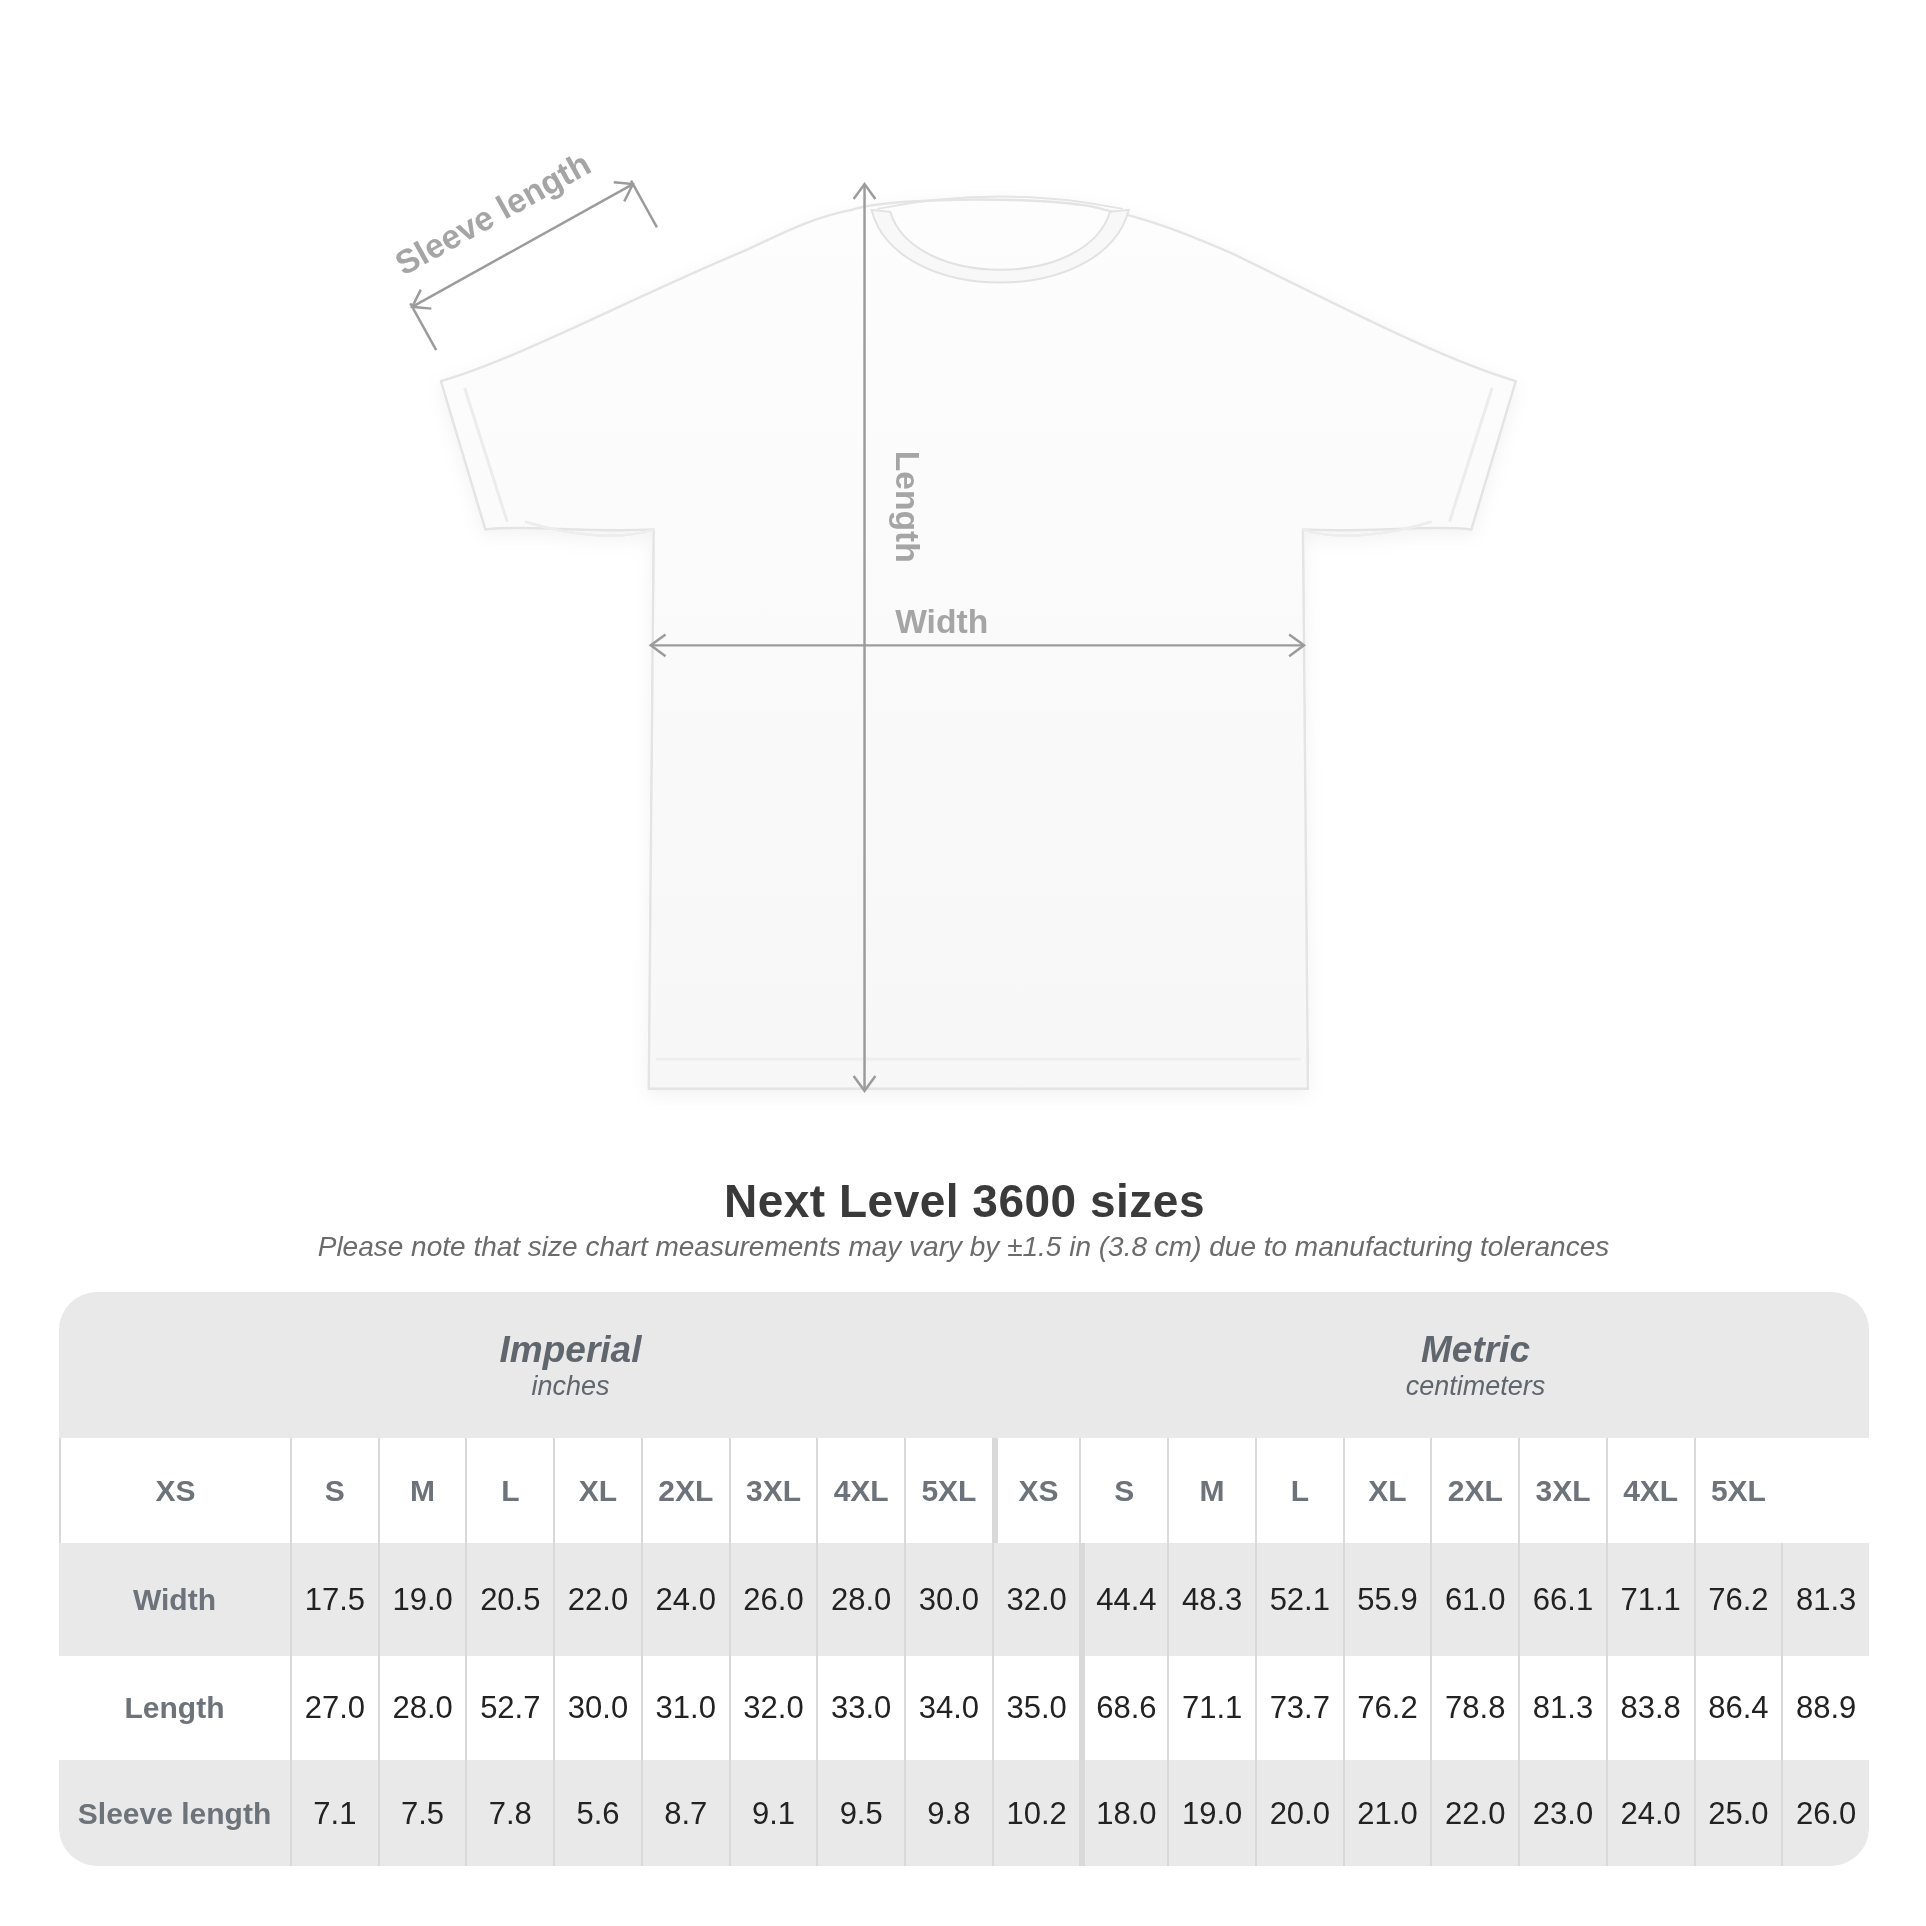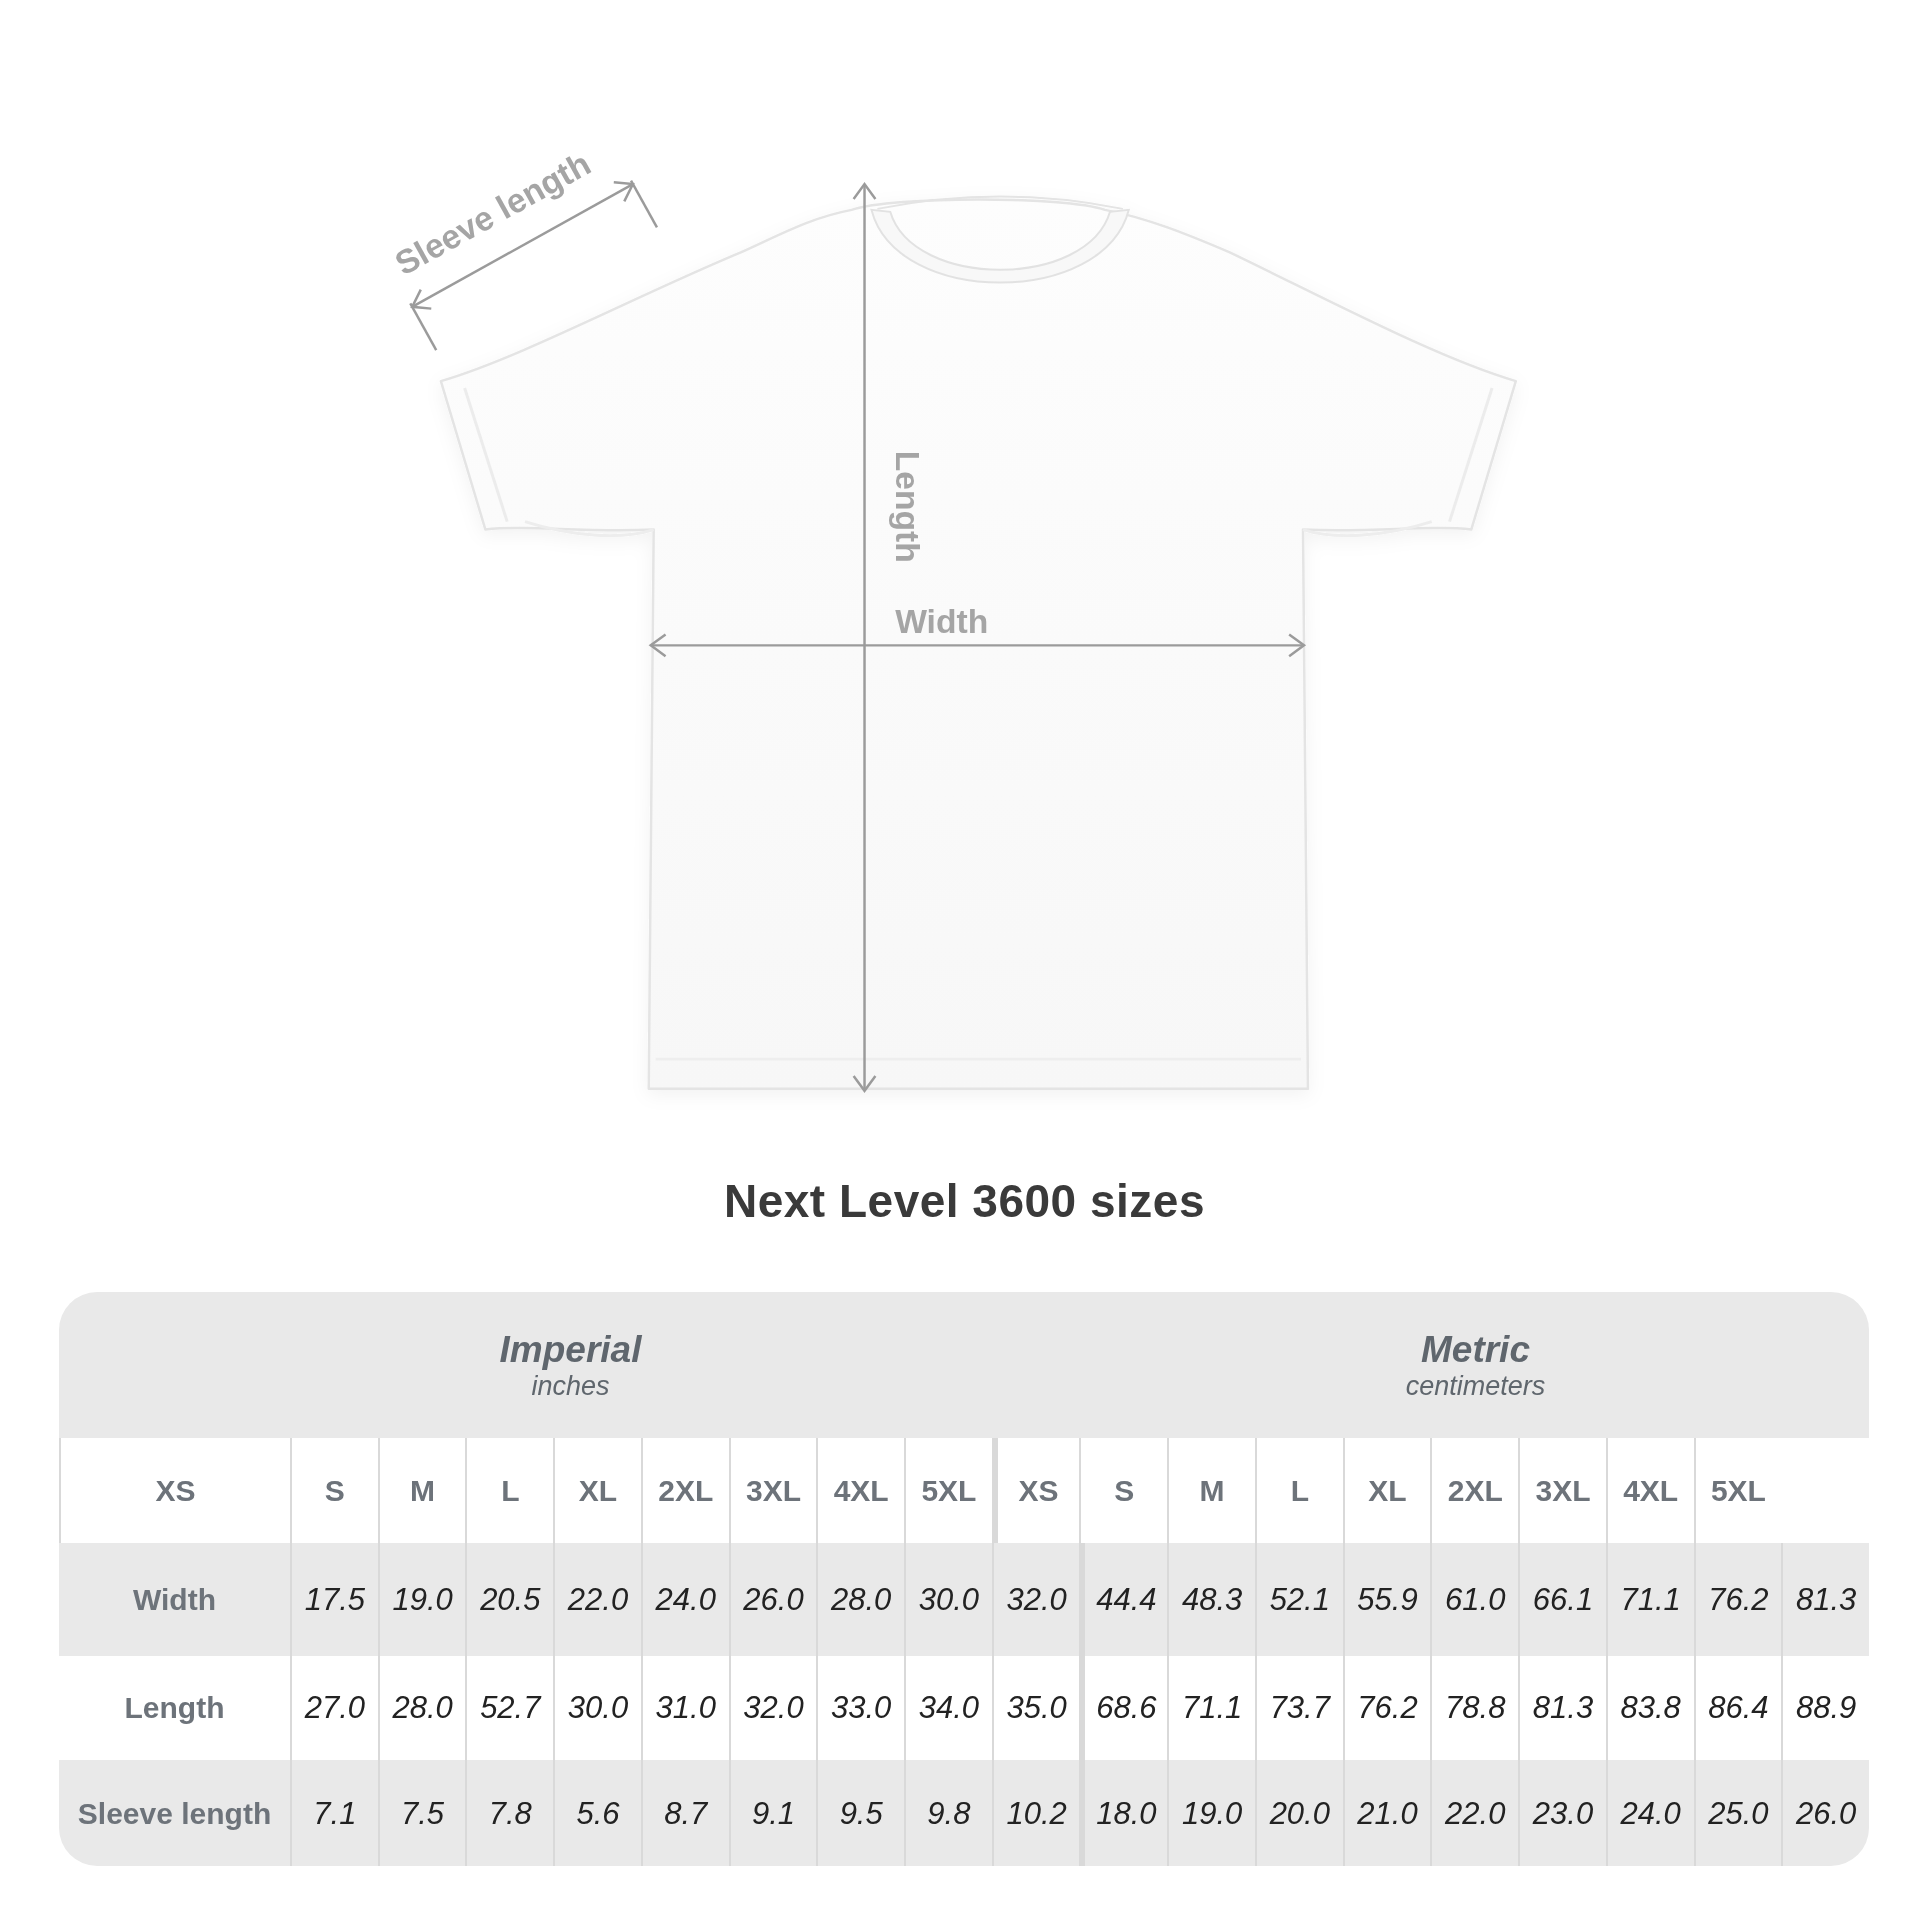--- a/index.html
+++ b/index.html
@@ -30,21 +30,21 @@
   .r-size{height:105px;background:#ffffff;}
   .r-width{height:113px;}
   .r-length{height:104px;background:#ffffff;}
   .r-sleeve{height:107px;}
 
   .c{display:flex;align-items:center;justify-content:center;
      border-left:2px solid #d9d9d9;box-sizing:border-box;min-width:0;}
   .c.lab{border-left:none;}
   .c.mb{border-left-width:6px;}
   .hdr{font-weight:bold;font-size:30px;color:#6d737a;}
-  .val{font-size:31px;color:#222222;font-style:italic;}
+  .val{font-size:31px;color:#222222;}
 </style>
 </head>
 <body>
 
 <div class="page">
 
   <svg class="diagram-svg" width="1927" height="1168" viewBox="0 0 1946 1180">
     <defs>
       <linearGradient id="shirtGrad" x1="0" y1="0" x2="0" y2="1">
         <stop offset="0" stop-color="#fdfdfd"></stop>
@@ -106,20 +106,21 @@
         <path d="M 414.1 306.5 L 440.3 353.7"></path>
       </g>
     </g>
 
     <text x="503" y="226" transform="rotate(-29 503 226)" text-anchor="middle" font-size="34" font-weight="bold" fill="#a5a5a5">Sleeve length</text>
     <text x="905" y="512" transform="rotate(90 905 512)" text-anchor="middle" font-size="34" font-weight="bold" fill="#a5a5a5">Length</text>
     <text x="951" y="640" text-anchor="middle" font-size="34" font-weight="bold" fill="#a5a5a5">Width</text>
   </svg>
 
   <div class="chart-title">Next Level 3600 sizes</div>
+  <div class="chart-subtitle">Please note that size chart measurements may vary by ±1.5 in (3.8 cm) due to manufacturing tolerances</div>
 
   <div class="size-table">
 
     <div class="units">
       <div class="unit unit-imperial">
         <div class="sys">Imperial</div>
         <div class="uom">inches</div>
       </div>
       <div class="unit unit-metric">
         <div class="sys">Metric</div>

